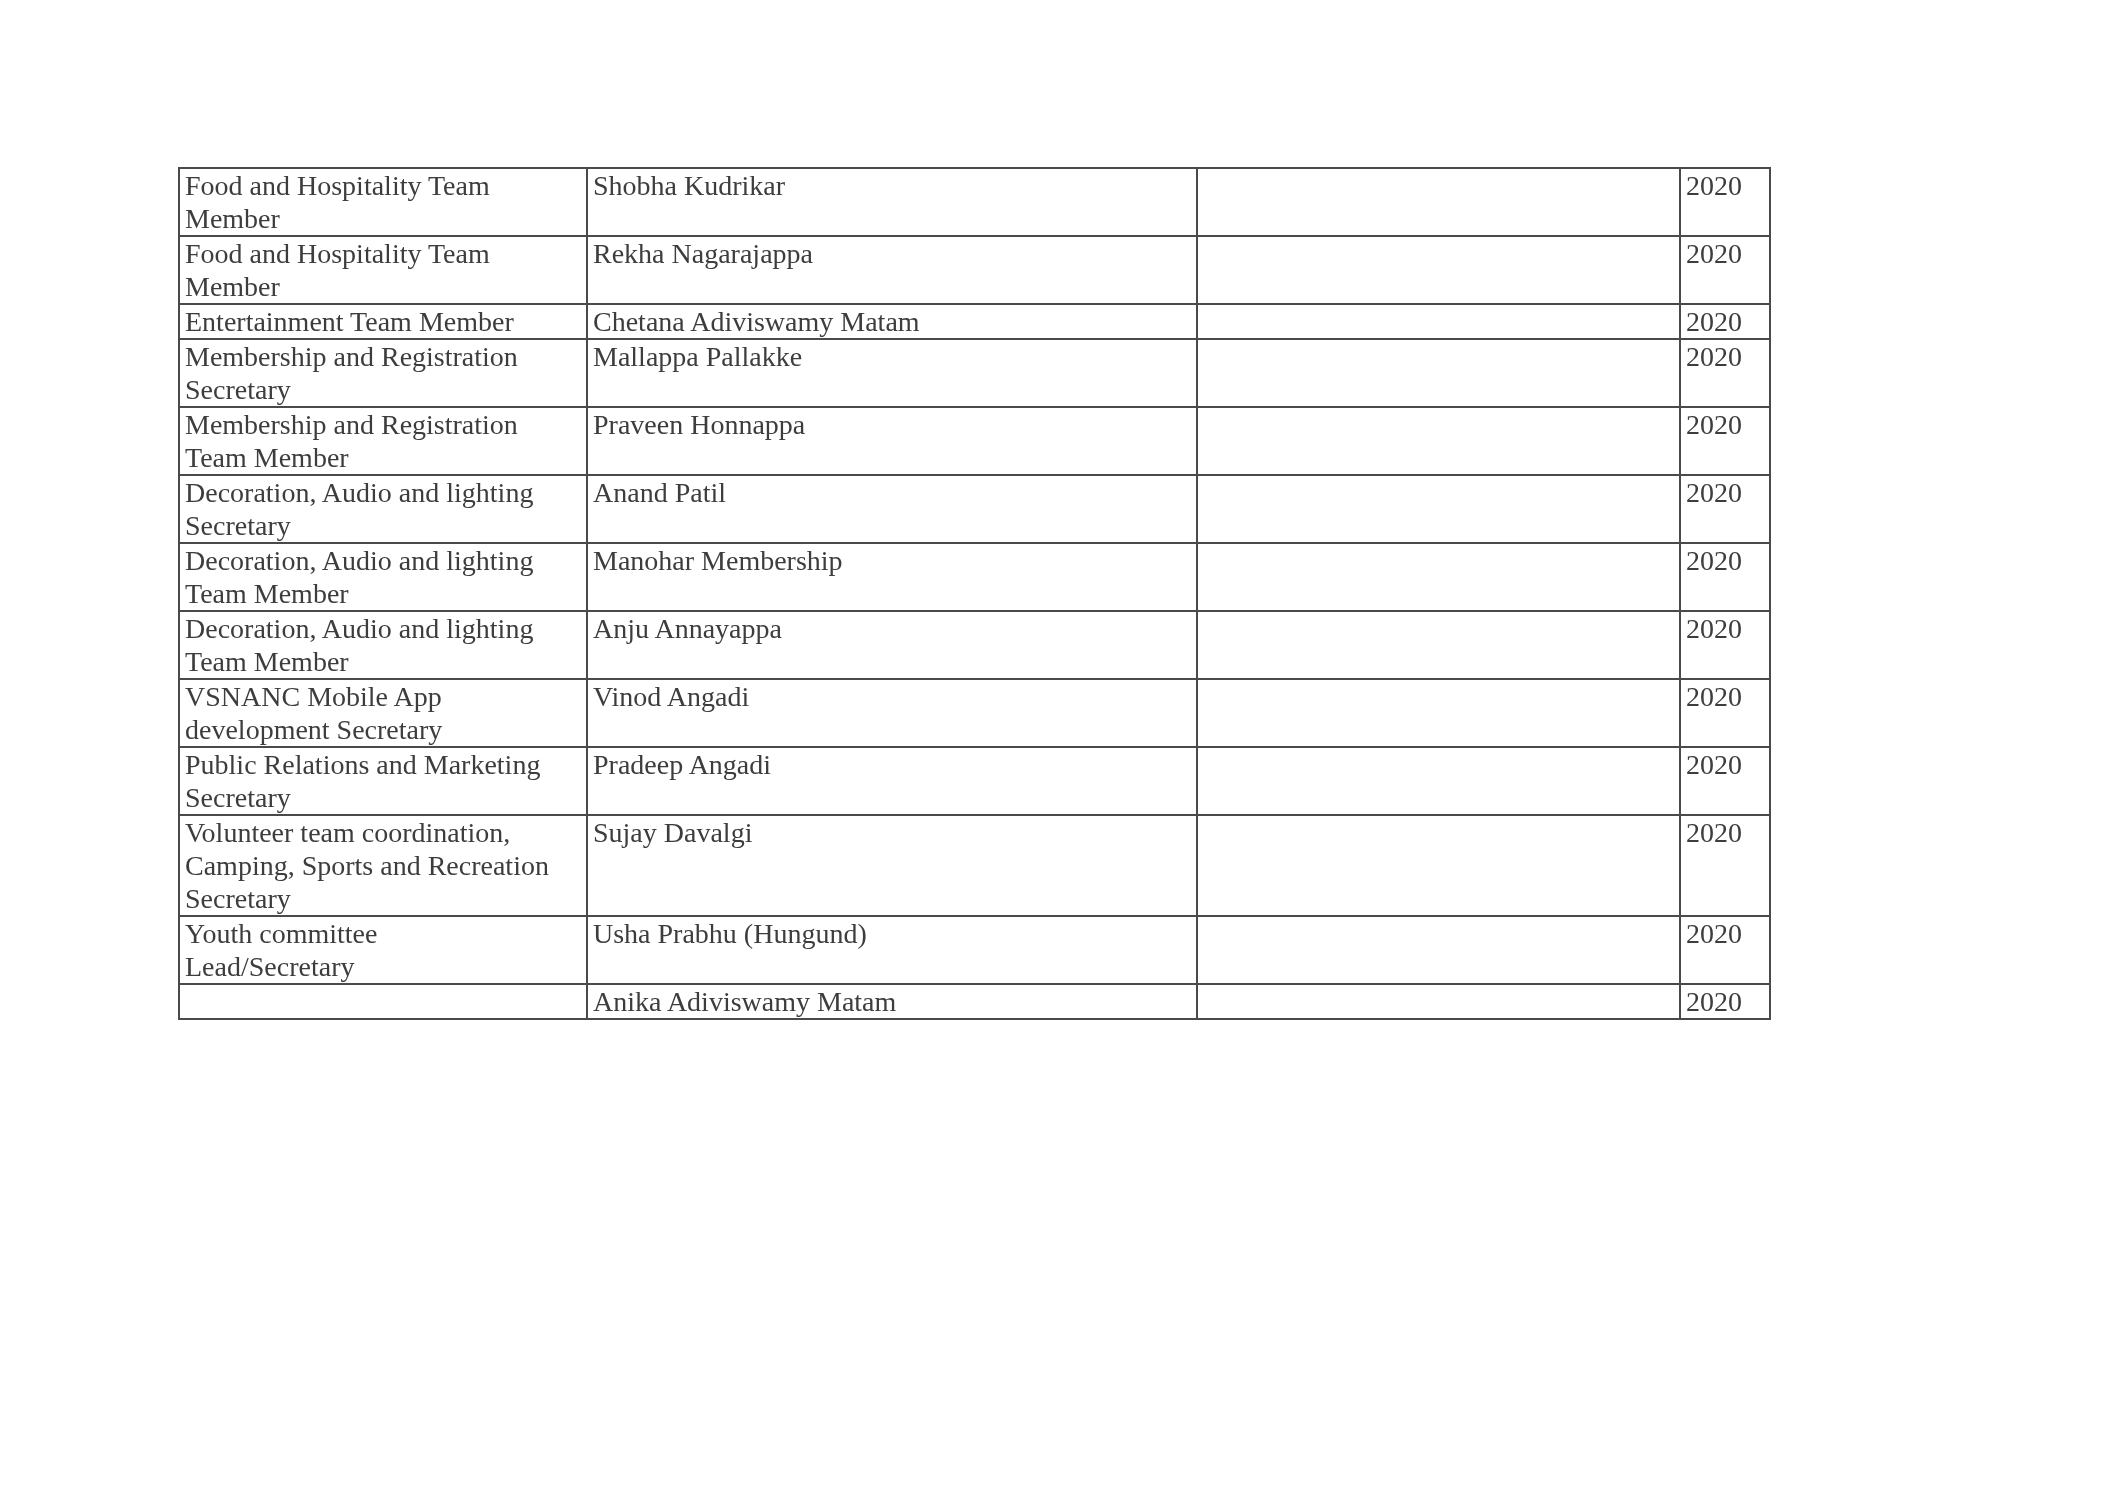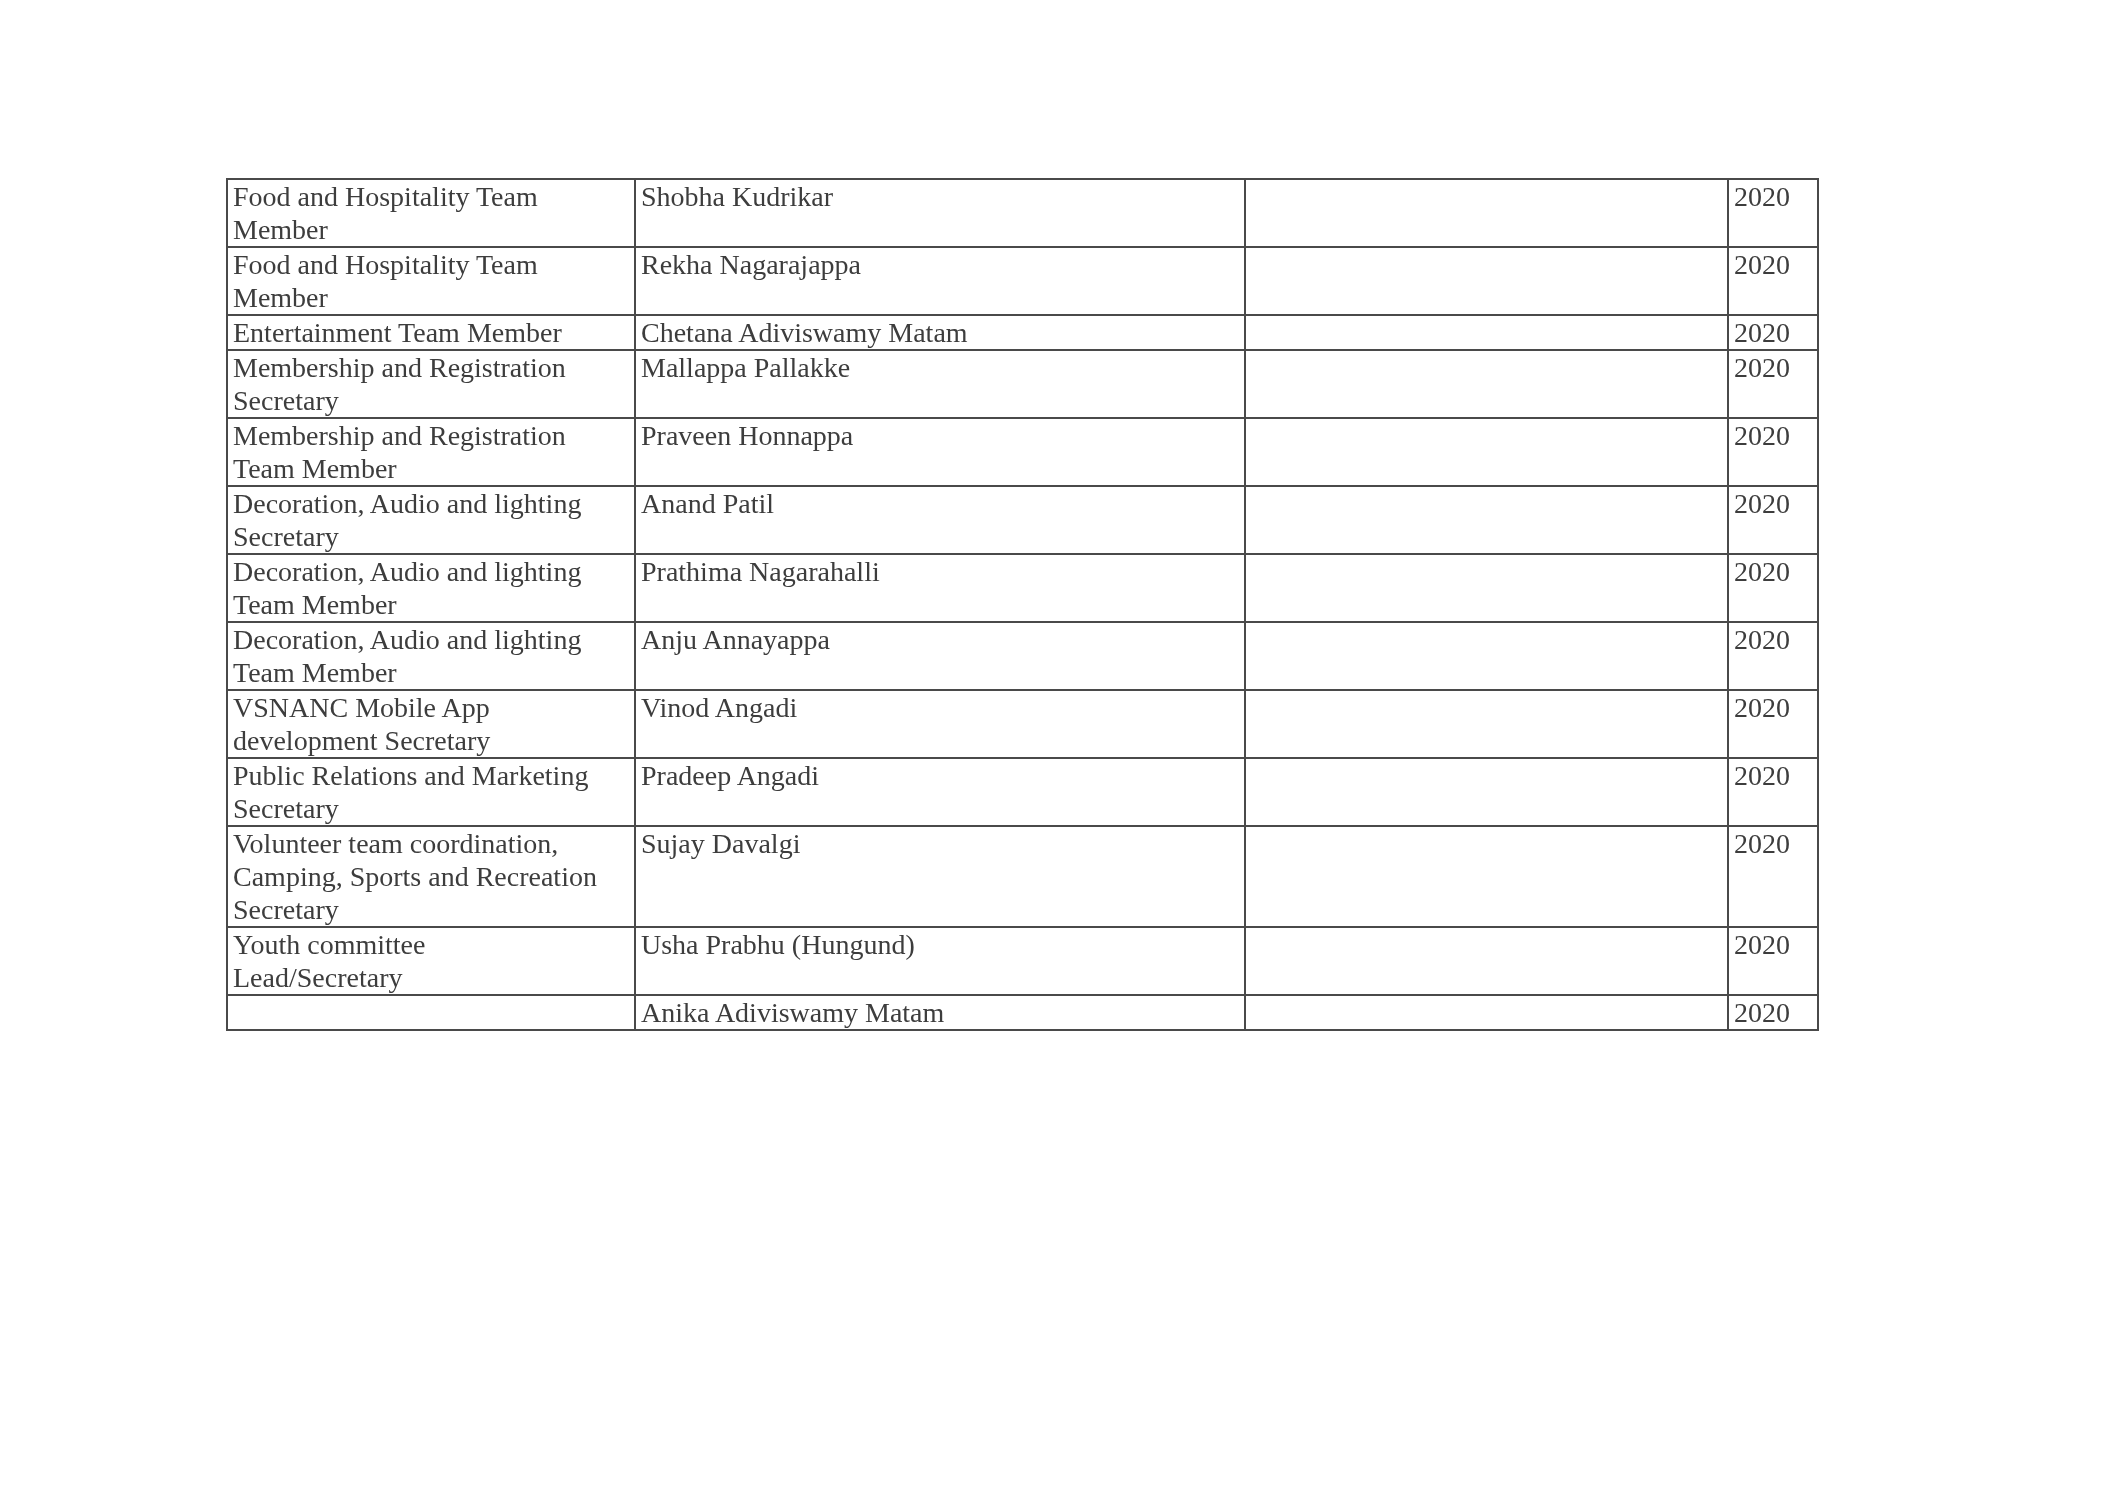--- a/index.html
+++ b/index.html
@@ -15,27 +15,26 @@
   }
   .page {
     position: relative;
     width: 2104px;
     height: 1488px;
     background: #ffffff;
   }
   table.roster {
     position: absolute;
     left: 178px;
-    top: 178px;
+    top: 167px;
     border-collapse: collapse;
     table-layout: fixed;
     font-size: 28px;
     line-height: 33px;
     color: #3d3d3d;
-    margin-left: 48px;
   }
   table.roster td {
     border: 2px solid #4a4a4a;
     padding: 0 5px;
     vertical-align: top;
     white-space: pre-line;
     overflow: hidden;
   }
 </style>
 </head>
@@ -87,21 +86,21 @@
       <tr>
         <td>Decoration, Audio and lighting
 Secretary</td>
         <td>Anand Patil</td>
         <td></td>
         <td>2020</td>
       </tr>
       <tr>
         <td>Decoration, Audio and lighting
 Team Member</td>
-        <td>Prathima Nagarahalli</td>
+        <td>Manohar Membership</td>
         <td></td>
         <td>2020</td>
       </tr>
       <tr>
         <td>Decoration, Audio and lighting
 Team Member</td>
         <td>Anju Annayappa</td>
         <td></td>
         <td>2020</td>
       </tr>

